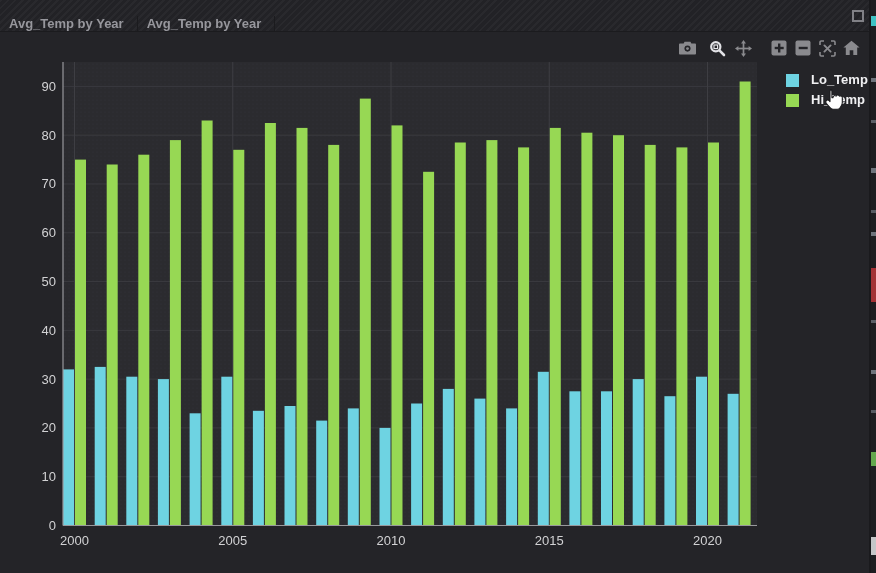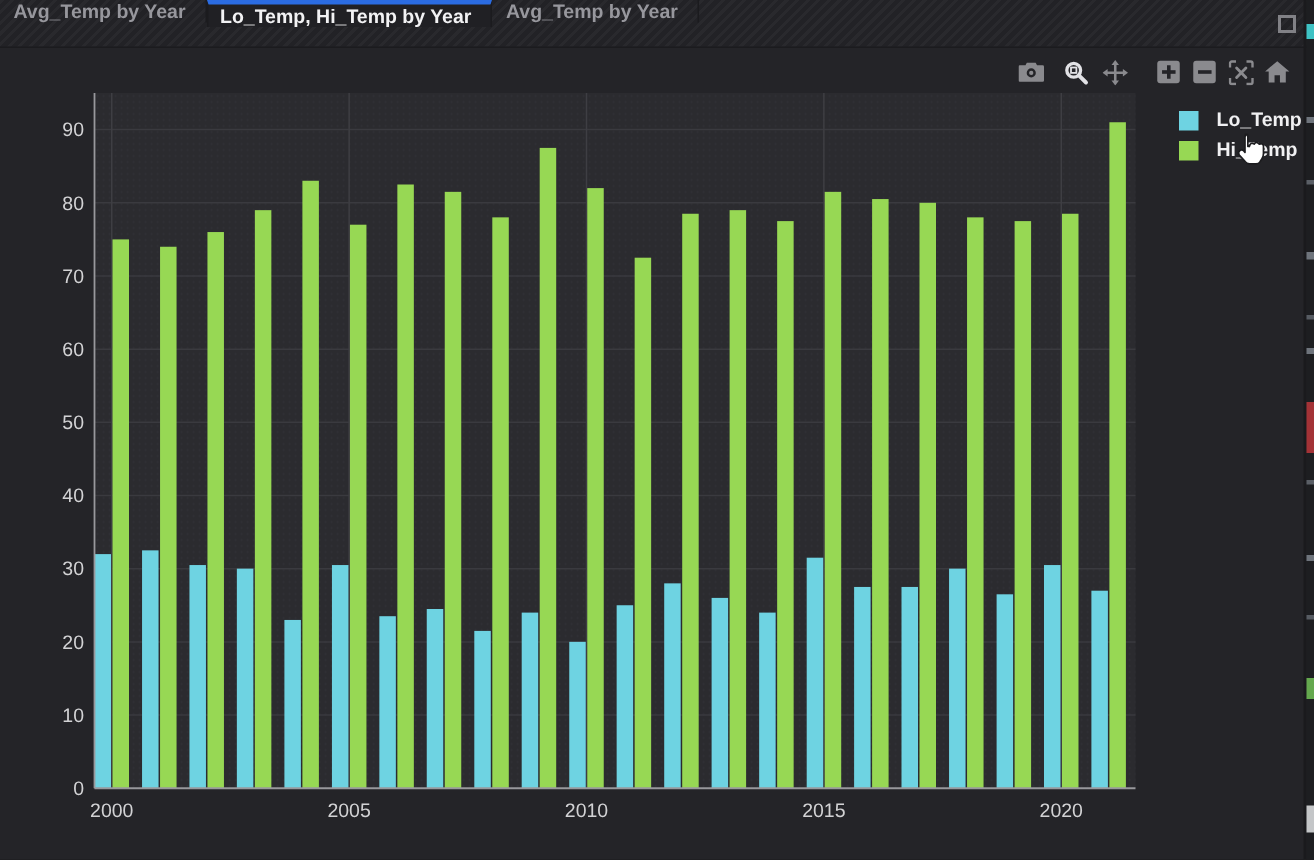--- a/index.html
+++ b/index.html
@@ -7,21 +7,21 @@
     position:relative;width:876px;height:573px;overflow:hidden;
     background:#242428;
     font-family:"Liberation Sans","DejaVu Sans",sans-serif;
     -webkit-font-smoothing:antialiased;
   }
   
   #tabbar{
     position:absolute;left:0;top:0;width:871px;height:31px;
     background:repeating-linear-gradient(135deg,#29292d 0 2px,#222226 2px 5px);
     border-bottom:1px solid #1b1b1e;
-    display:flex;align-items:flex-start;
+    display:flex;align-items:flex-end;
   }
   .tab{
     display:flex;align-items:center;
     padding:0 13px 0 9px;
     font-size:13px;font-weight:700;color:#97979d;
     border-right:1px solid #1b1b1e;
     box-sizing:border-box;cursor:default;white-space:nowrap;
   }
   .tab.active{
     background:#202024;color:#f2f2f4;
@@ -56,21 +56,20 @@
   #edge-strip::before{content:"";position:absolute;left:-2px;top:0;width:2px;height:573px;background:#1a1a1d;}
   .speck{position:absolute;left:0;width:5px;}
 </style>
 </head>
 <body>
 
 <div id="screen">
 
   <div id="tabbar">
     <div class="tab">Avg_Temp by Year</div>
-    <div class="tab active">Lo_Temp, Hi_Temp by Year</div>
     <div class="tab">Avg_Temp by Year</div>
     <div id="maximize-btn"></div>
   </div>
 
   <div id="toolbar">
     <span class="tbicon" title="">
       <svg width="19" height="15" viewBox="0 0 19 15">
         <path fill="currentColor" d="M6.2 0.8 h6.6 l1 2 H18 a1 1 0 0 1 1 1 V14 a1 1 0 0 1 -1 1 H1 a1 1 0 0 1 -1 -1 V3.8 a1 1 0 0 1 1 -1 h4.2 Z" transform="translate(0,-0.8)"></path>
         <circle cx="9.5" cy="7.6" r="3.4" fill="#242428"></circle>
         <circle cx="9.5" cy="7.6" r="1.6" fill="currentColor"></circle>

